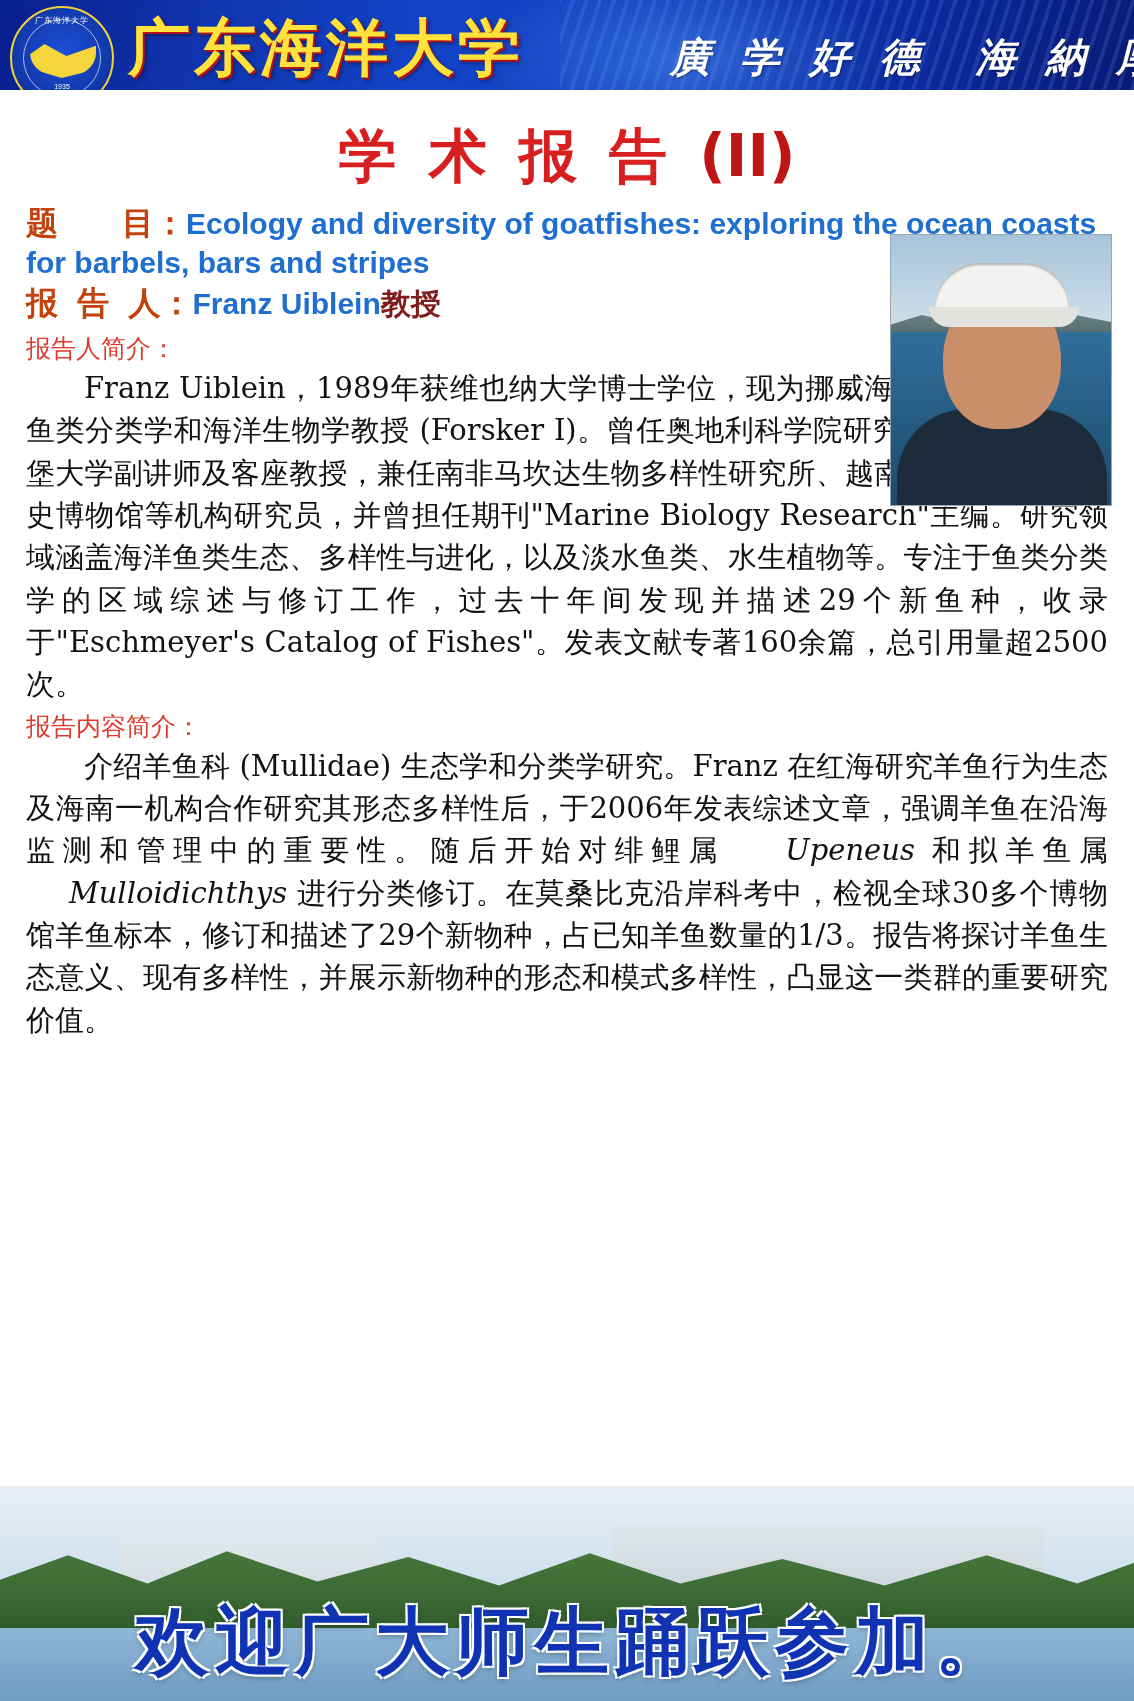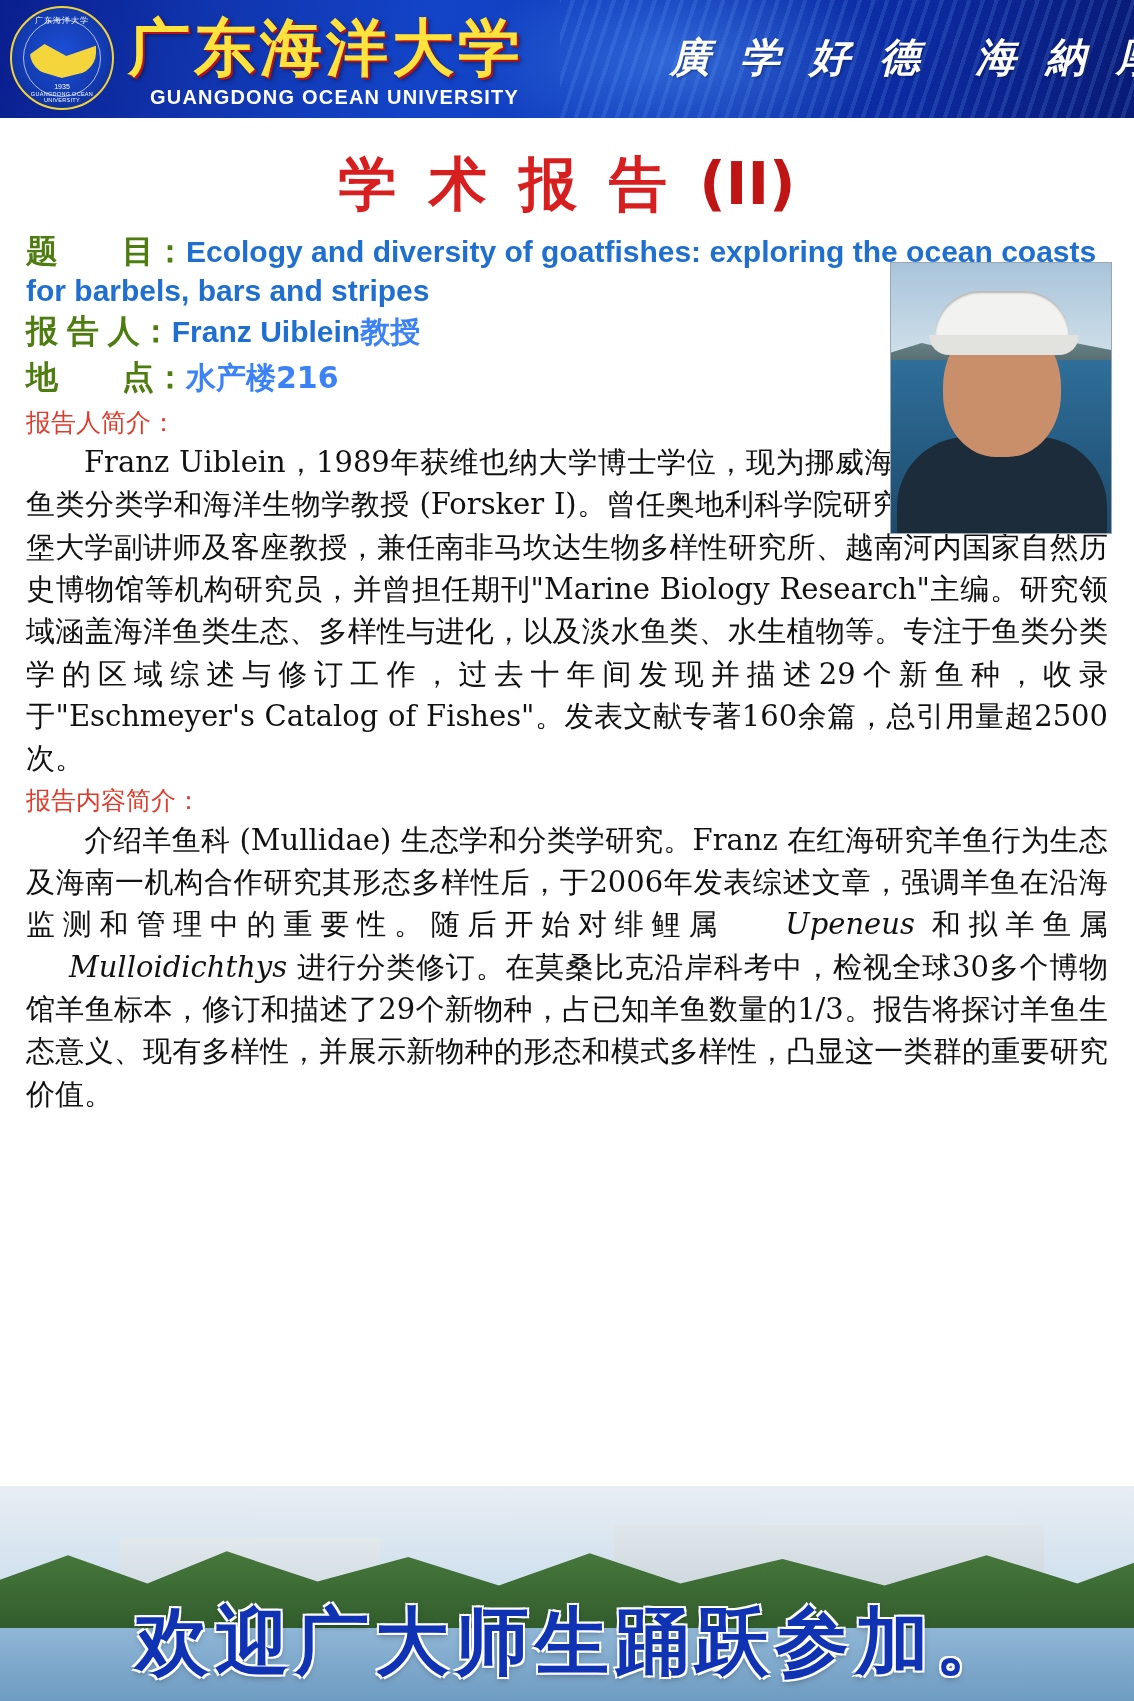--- a/index.html
+++ b/index.html
@@ -12,21 +12,21 @@
     font-family: "Liberation Sans", sans-serif;
     background: #ffffff;
     position: relative;
     overflow: hidden;
   }
 
   
   .header {
     position: relative;
     width: 1134px;
-    height: 118px;
+    height: 90px;
     background: linear-gradient(100deg, #0a1f8f 0%, #1034ad 18%, #1344c8 38%, #0f3ab8 58%, #0c2aa0 80%, #081a75 100%);
     overflow: hidden;
   }
   .header-stripes {
     position: absolute;
     left: 560px;
     top: 0;
     width: 574px;
     height: 118px;
     background: repeating-linear-gradient(
@@ -157,34 +157,34 @@
     position: relative;
     padding: 6px 22px 0 26px;
   }
   .info-row {
     display: block;
     margin-bottom: 2px;
   }
   .lbl {
     font-size: 32px;
     font-weight: bold;
-    color: #4d7c0f;
-    font-family: Liberation Sans, sans-serif;
+    color: #c2410c;
+    font-family: Liberation Mono, monospace;
     white-space: pre;
   }
   .val {
     font-size: 30px;
     font-weight: bold;
     color: #1f6fd0;
     font-family: "Liberation Sans", sans-serif;
   }
   .val-cn {
     font-size: 30px;
     font-weight: bold;
-    color: #3b82f6;
+    color: #7f1d1d;
     font-family: "DejaVu Sans", "Liberation Sans", sans-serif;
   }
   .title-line1 {
     display: inline;
     margin-top: 8px;
   }
   .portrait {
     position: absolute;
     right: 22px;
     top: 38px;
@@ -357,23 +357,20 @@
 
   <div class="info-row">
     <span class="lbl">题　　目：</span><span class="title-line1 val">Ecology and diversity of goatfishes: exploring the ocean coasts for barbels, bars and stripes</span>
   </div>
 
   <div class="info-row">
     <span class="lbl">报 告 人：</span><span class="val">Franz Uiblein</span><span class="val-cn">教授</span>
   </div>
 
 
-  <div class="info-row">
-    <span class="lbl">地　　点：</span><span class="val-cn">水产楼216</span>
-  </div>
 </div>
 
 <div class="section-head">报告人简介：</div>
 <div class="body-text"><span class="indent"></span><span>Franz Uiblein，1989年获维也纳大学博士学位，现为挪威海洋研究所 (IMR) 鱼类分类学和海洋生物学教授 (Forsker I)。曾任奥地利科学院研究科学家、萨尔茨堡大学副讲师及客座教授，兼任南非马坎达生物多样性研究所、越南河内国家自然历史博物馆等机构研究员，并曾担任期刊"Marine Biology Research"主编。研究领域涵盖海洋鱼类生态、多样性与进化，以及淡水鱼类、水生植物等。专注于鱼类分类学的区域综述与修订工作，过去十年间发现并描述29个新鱼种，收录于"Eschmeyer's Catalog of Fishes"。发表文献专著160余篇，总引用量超2500次。</span></div>
 
 <div class="section-head">报告内容简介：</div>
 <div class="body-text"><span class="indent"></span><span>介绍羊鱼科 (Mullidae) 生态学和分类学研究。Franz 在红海研究羊鱼行为生态及海南一机构合作研究其形态多样性后，于2006年发表综述文章，强调羊鱼在沿海监测和管理中的重要性。随后开始对绯鲤属 </span><span class="ital">Upeneus</span><span> 和拟羊鱼属 </span><span class="ital">Mulloidichthys</span><span> 进行分类修订。在莫桑比克沿岸科考中，检视全球30多个博物馆羊鱼标本，修订和描述了29个新物种，占已知羊鱼数量的1/3。报告将探讨羊鱼生态意义、现有多样性，并展示新物种的形态和模式多样性，凸显这一类群的重要研究价值。</span></div>
 
 <div class="footer">
   <div class="footer-sky"></div>

